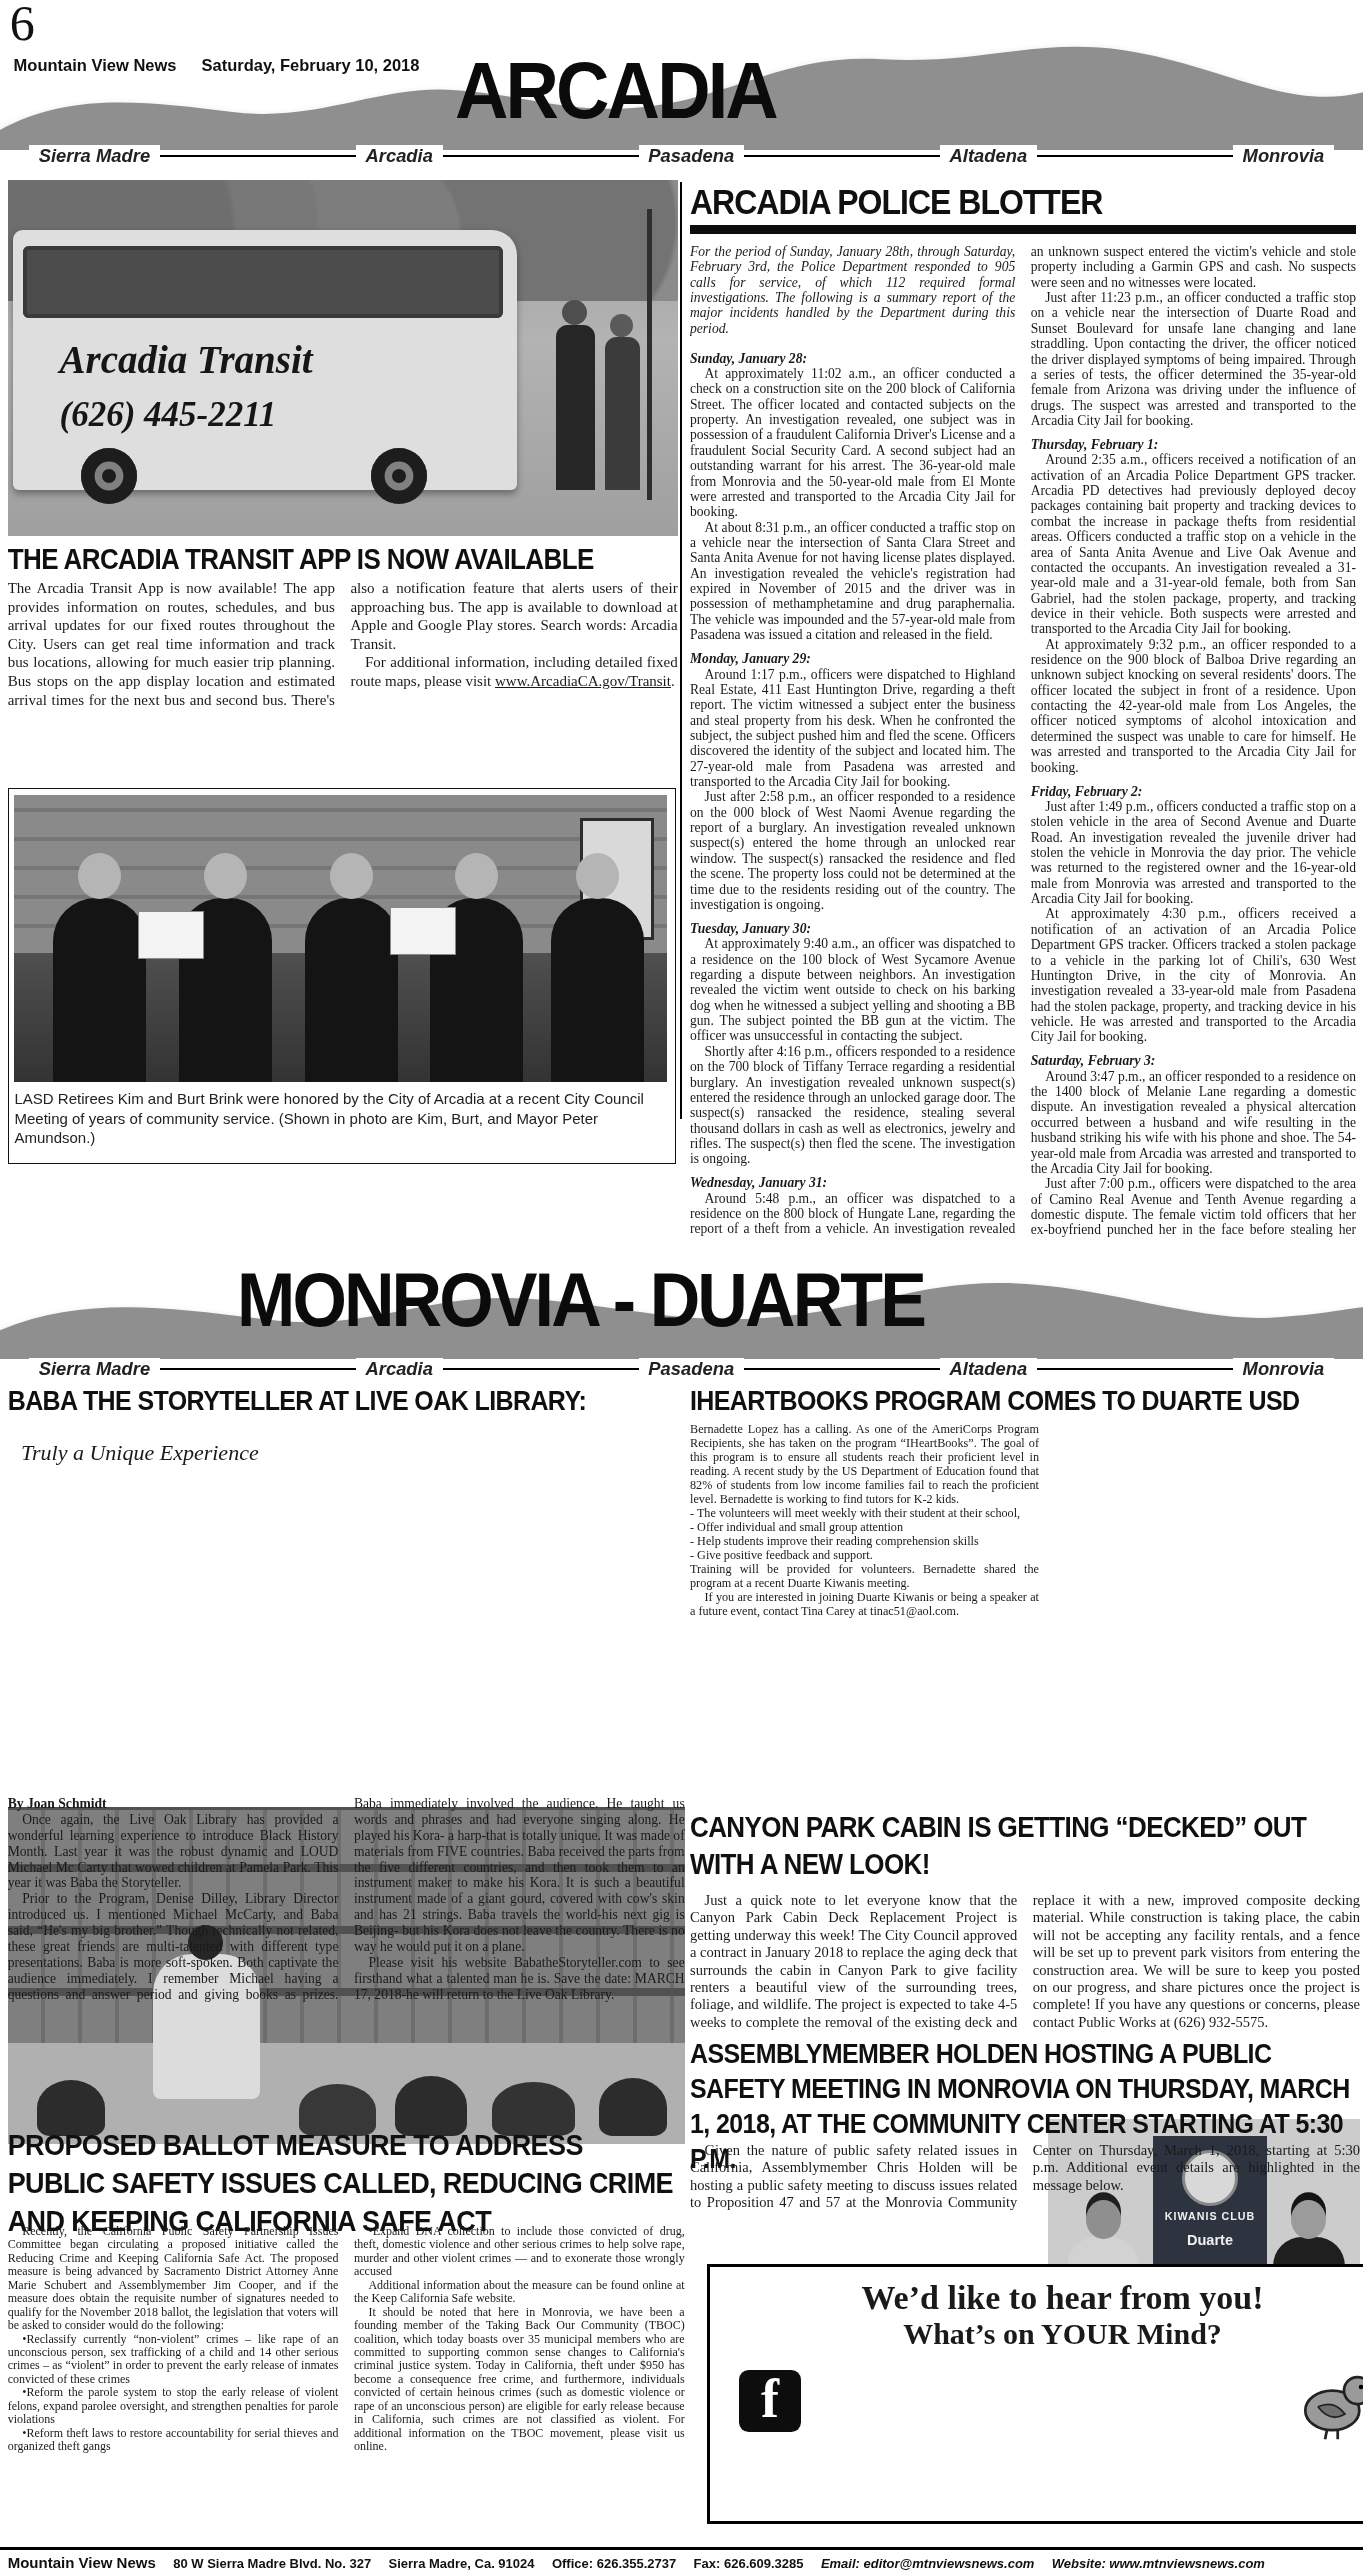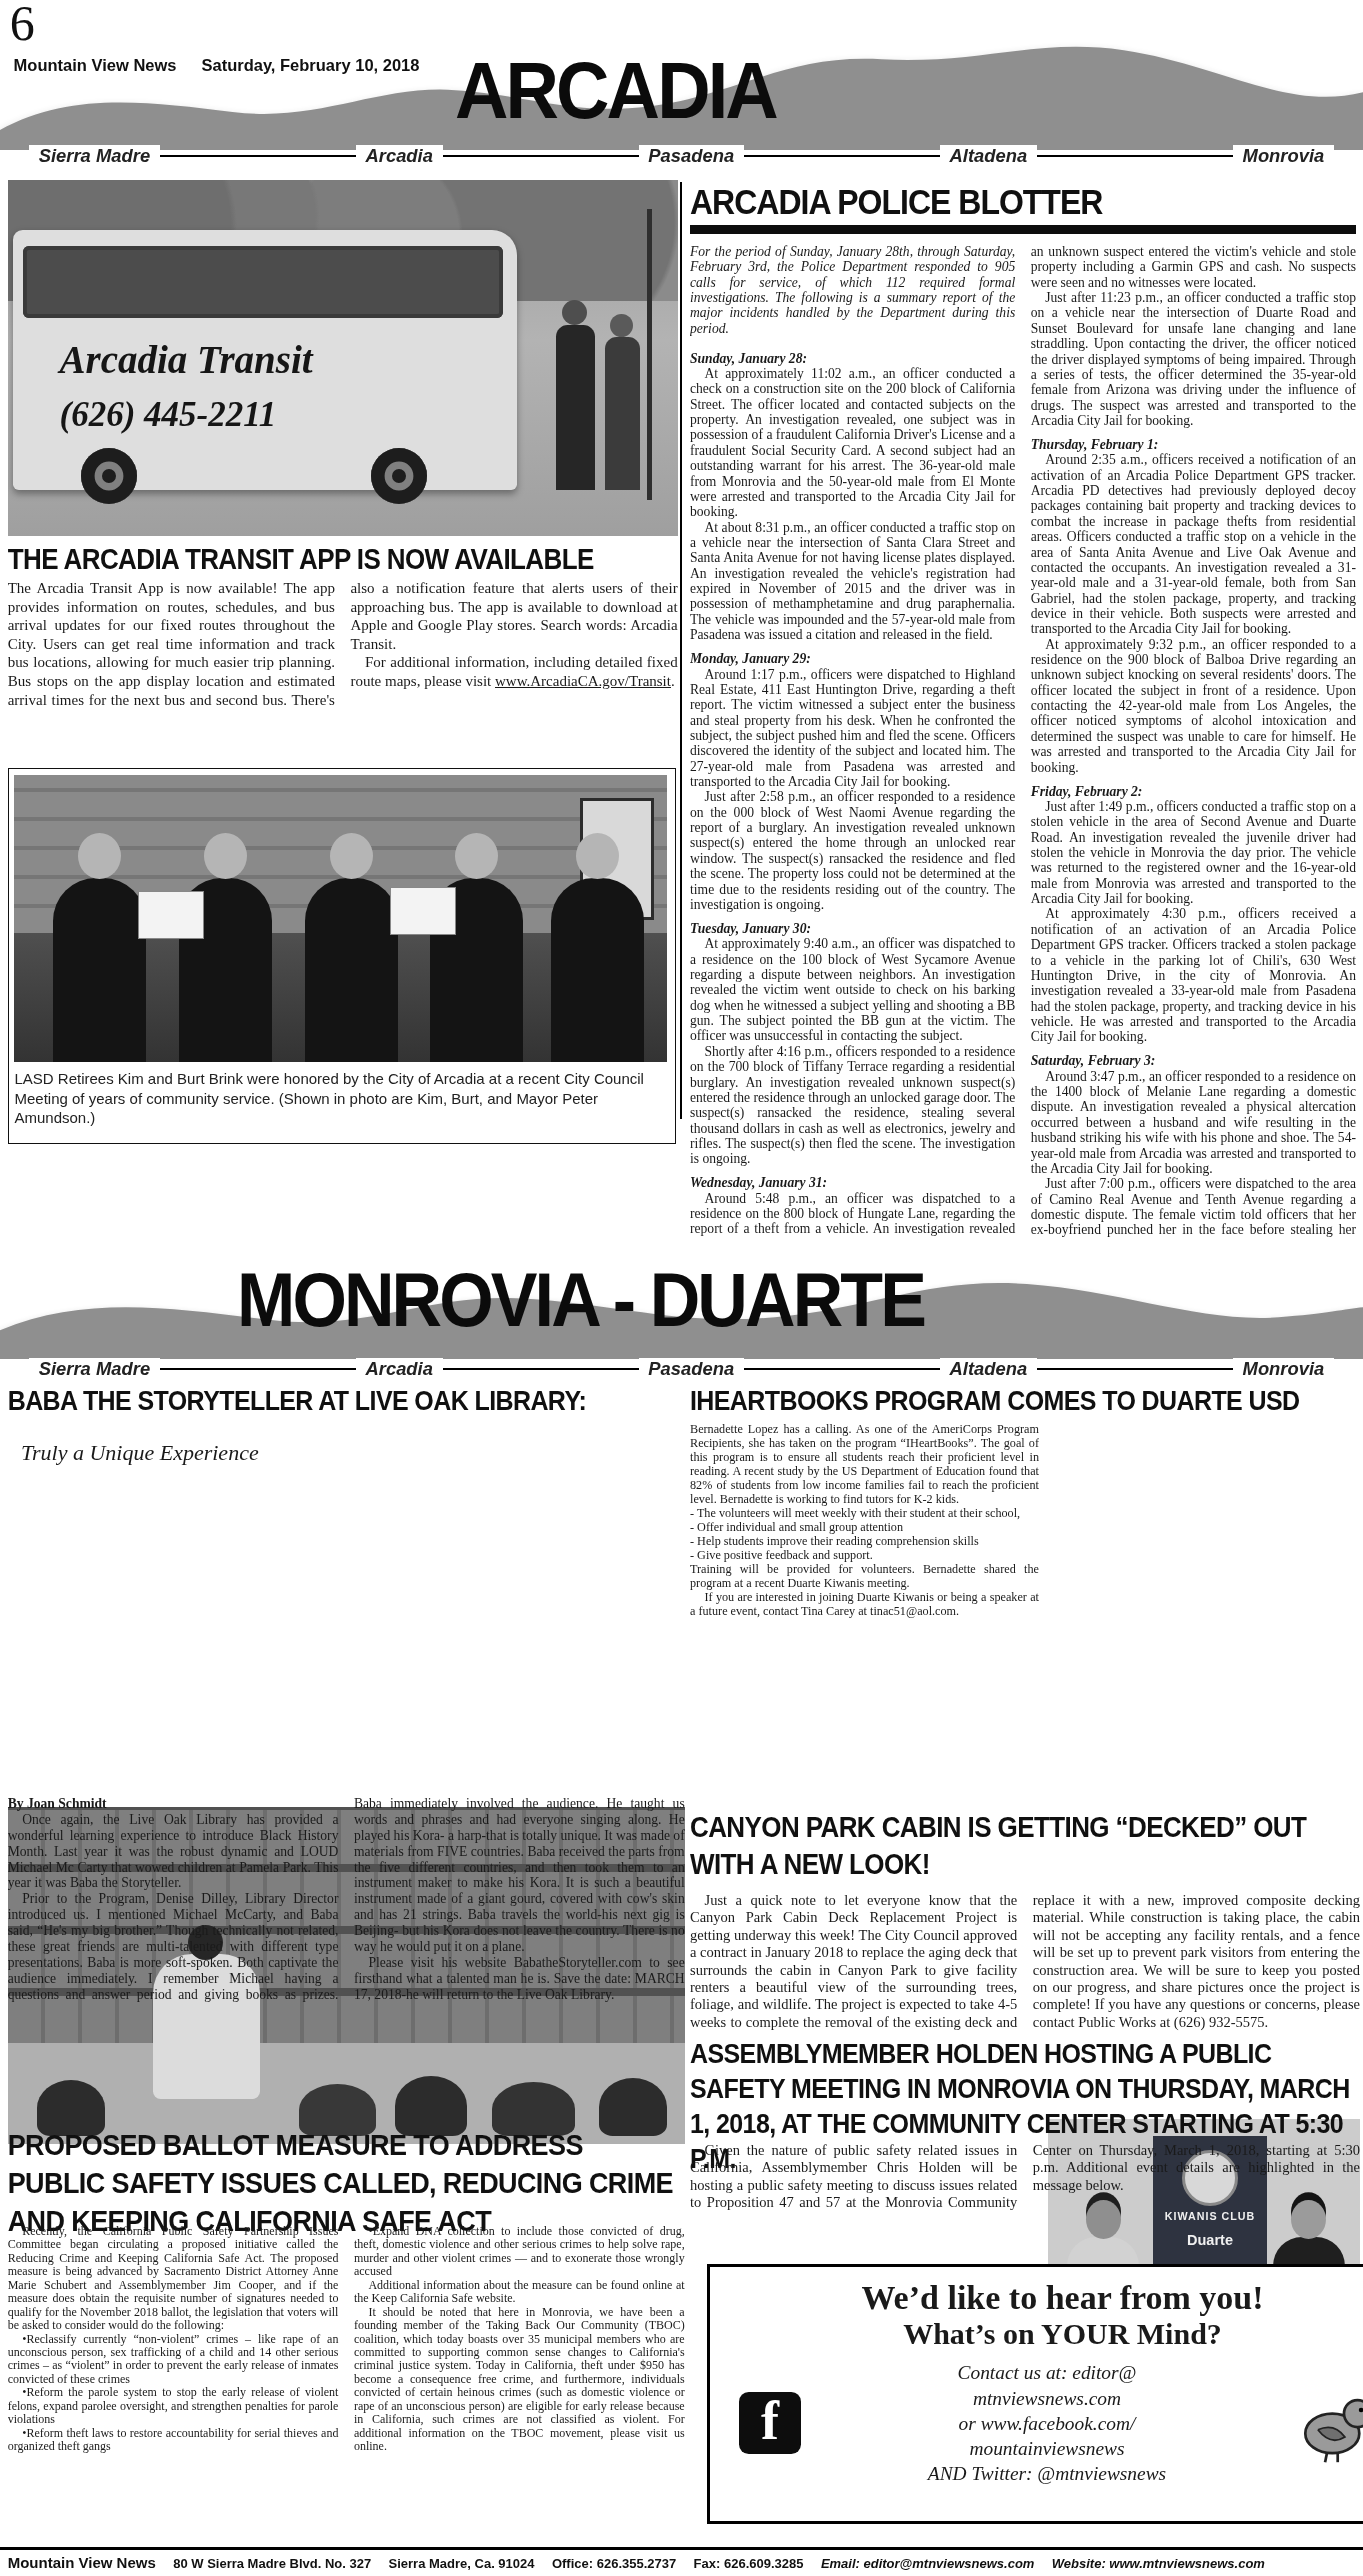--- a/index.html
+++ b/index.html
@@ -58,21 +58,21 @@
   .bp-wheel{position:absolute;bottom:-13.6px;width:56px;height:56px;border-radius:50%;
      background:#1d1d1d;box-shadow:inset 0 0 0 13.6px #1d1d1d,inset 0 0 0 21px #808080;}
   .bp-wheel.w1{left:68px;} .bp-wheel.w2{left:358px;}
   .bp-person{position:absolute;border-radius:11.6px 11.6px 0 0;}
   .bp-person.p1{left:548px;top:145px;width:39px;height:165px;background:#262626;}
   .bp-person.p1::before{content:"";position:absolute;left:6.8px;top:-25px;width:25px;height:25px;border-radius:50%;background:#4e4e4e;}
   .bp-person.p2{left:597px;top:157px;width:35px;height:153px;background:#3b3b3b;}
   .bp-person.p2::before{content:"";position:absolute;left:5.8px;top:-23px;width:23px;height:23px;border-radius:50%;background:#5a5a5a;}
   .bp-pole{position:absolute;left:639px;top:29px;width:5.8px;height:291px;background:#2e2e2e;}
   
-  #council-box{left:7.7px;top:768px;width:668px;height:376px;border:1.9px solid #111;background:#fff;
+  #council-box{left:7.7px;top:788px;width:668px;height:376px;border:1.9px solid #111;background:#fff;
      box-sizing:border-box;padding:5.8px;}
   #council-photo{width:653px;height:287px;background:linear-gradient(180deg,#7b7b7b,#4c4c4c 60%,#333);}
   .cp-wall{position:absolute;left:0;top:0;width:100%;height:55%;
      background:repeating-linear-gradient(0deg,#8a8a8a 0 25px,#767676 25px 29px);}
   .cp-frame{position:absolute;right:13.6px;top:23px;width:68px;height:116px;background:#d9d9d9;border:3.9px solid #2c2c2c;}
   .cp-person{position:absolute;bottom:0;width:93px;height:184px;background:#141414;border-radius:43px 43px 0 0;}
   .cp-person::before{content:"";position:absolute;left:25px;top:-45px;width:43px;height:46px;border-radius:50%;background:#b5b5b5;}
   .cp-cert{position:absolute;width:64px;height:46px;background:#f3f3f3;border:1.9px solid #888;}
   
   #library-photo{left:7.7px;top:1451px;width:677px;height:337px;
@@ -318,28 +318,20 @@
       <p class="blk bullet">•Expand DNA collection to include those convicted of drug, theft, domestic violence and other serious crimes to help solve rape, murder and other violent crimes — and to exonerate those wrongly accused</p>
       <p class="blk body">Additional information about the measure can be found online at the Keep California Safe website.</p>
       <p class="blk body">It should be noted that here in Monrovia, we have been a founding member of the Taking Back Our Community (TBOC) coalition, which today boasts over 35 municipal members who are committed to supporting common sense changes to California's criminal justice system.  Today in California, theft under $950 has become a consequence free crime, and furthermore, individuals convicted of certain heinous crimes (such as domestic violence or rape of an unconscious person) are eligible for early release because in California, such crimes are not classified as violent.  For additional information on the TBOC movement, please visit us online.</p>
     </div>
 
   <div id="feedback-box" class="abs">
     <div class="fb-line1">We’d like to hear from you!</div>
     <div class="fb-line2">What’s on YOUR Mind?</div>
     <div class="fb-row">
       <div id="facebook-icon">f</div>
-      <div class="fb-contact">
-
-      <div>Contact us at: editor@</div>
-          <div>mtnviewsnews.com</div>
-          <div>or www.facebook.com/</div>
-          <div>mountainviewsnews</div>
-          <div>AND Twitter: @mtnviewsnews</div>
-        </div>
       <svg width="93" height="81" viewBox="0 0 100 90">
         <ellipse cx="42" cy="56" rx="30" ry="22" fill="#9a9a9a" stroke="#222" stroke-width="3"></ellipse>
         <circle cx="70" cy="34" r="15" fill="#9a9a9a" stroke="#222" stroke-width="3"></circle>
         <polygon points="83,30 99,35 83,42" fill="#333"></polygon>
         <circle cx="74" cy="30" r="2.6" fill="#000"></circle>
         <path d="M26,52 Q44,44 56,60 Q40,70 26,52" fill="#6f6f6f" stroke="#222" stroke-width="2"></path>
         <line x1="36" y1="78" x2="34" y2="88" stroke="#222" stroke-width="3"></line>
         <line x1="48" y1="78" x2="48" y2="88" stroke="#222" stroke-width="3"></line>
       </svg>
     </div>

